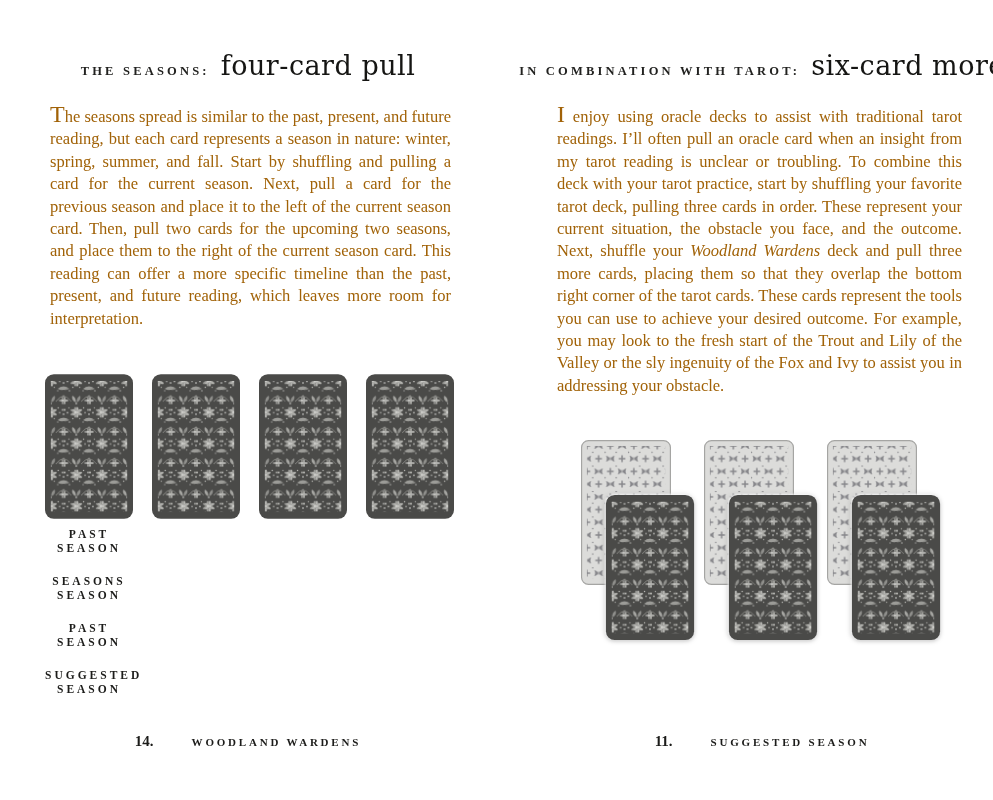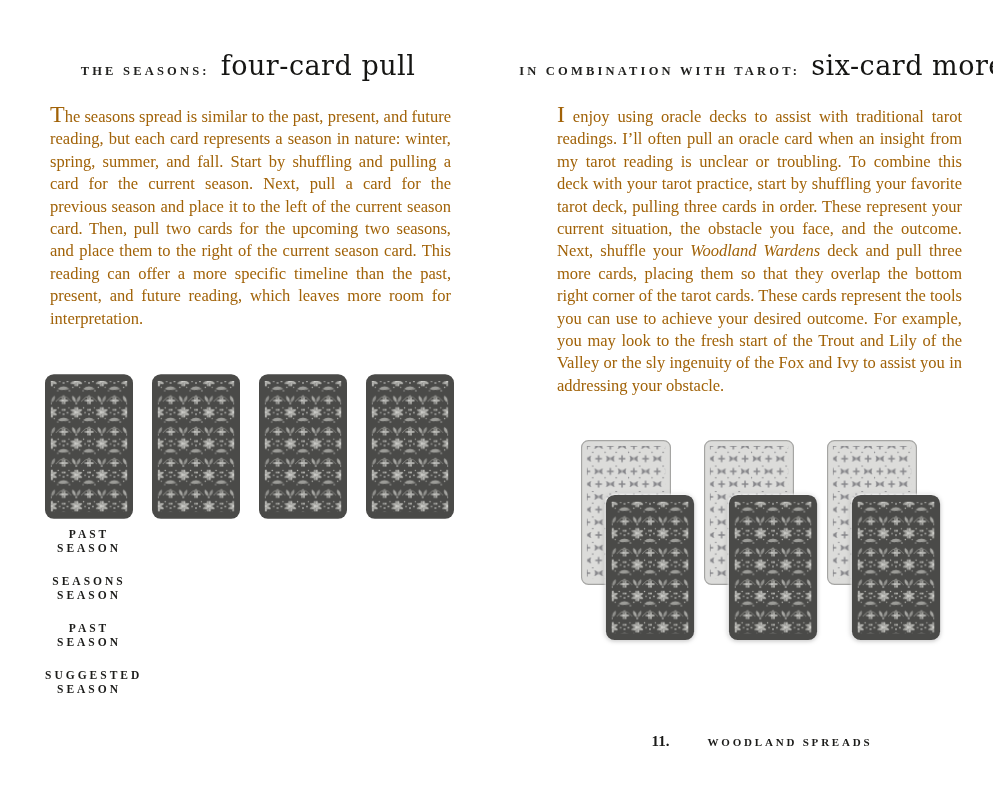--- a/index.html
+++ b/index.html
@@ -176,20 +176,24 @@
       <div class="card-label">
         <span>PAST</span>
         <span>SEASON</span>
       </div>
       <div class="card-label">
         <span>SUGGESTED</span>
         <span>SEASON</span>
       </div>
     </div>
 
+    <footer class="page-footer">
+      <span class="page-num">14.</span>
+      <span class="footer-title">WOODLAND WARDENS</span>
+    </footer>
   </section>
 
   <section class="page page-right">
 
     <header class="page-header">
       <span class="kicker">IN COMBINATION WITH TAROT:</span>
       <span class="script-title">six-card more</span>
     </header>
 
     <p class="body-text"><span class="initial">I</span><span> enjoy using oracle decks to assist with traditional tarot readings. I’ll often pull an oracle card when an insight from my tarot reading is unclear or troubling. To combine this deck with your tarot practice, start by shuffling your favorite tarot deck, pulling three cards in order. These represent your current situation, the obstacle you face, and the outcome. Next, shuffle your </span><em class="ital">Woodland Wardens</em><span> deck and pull three more cards, placing them so that they overlap the bottom right corner of the tarot cards. These cards represent the tools you can use to achieve your desired outcome. For example, you may look to the fresh start of the Trout and Lily of the Valley or the sly ingenuity of the Fox and Ivy to assist you in addressing your obstacle.</span></p>
@@ -216,17 +220,17 @@
             <use href="#tarotCardArt"></use>
           </svg>
         <svg class="oracle-overlap" width="92" height="145" viewBox="0 0 90 148">
             <use href="#oracleCardArt"></use>
           </svg>
       </div>
     </div>
 
     <footer class="page-footer">
       <span class="page-num">11.</span>
-      <span class="footer-title">WOODLAND SPREADS</span>
+      <span class="footer-title">SUGGESTED SEASON</span>
     </footer>
   </section>
 
 </div>
 
 </body></html>

